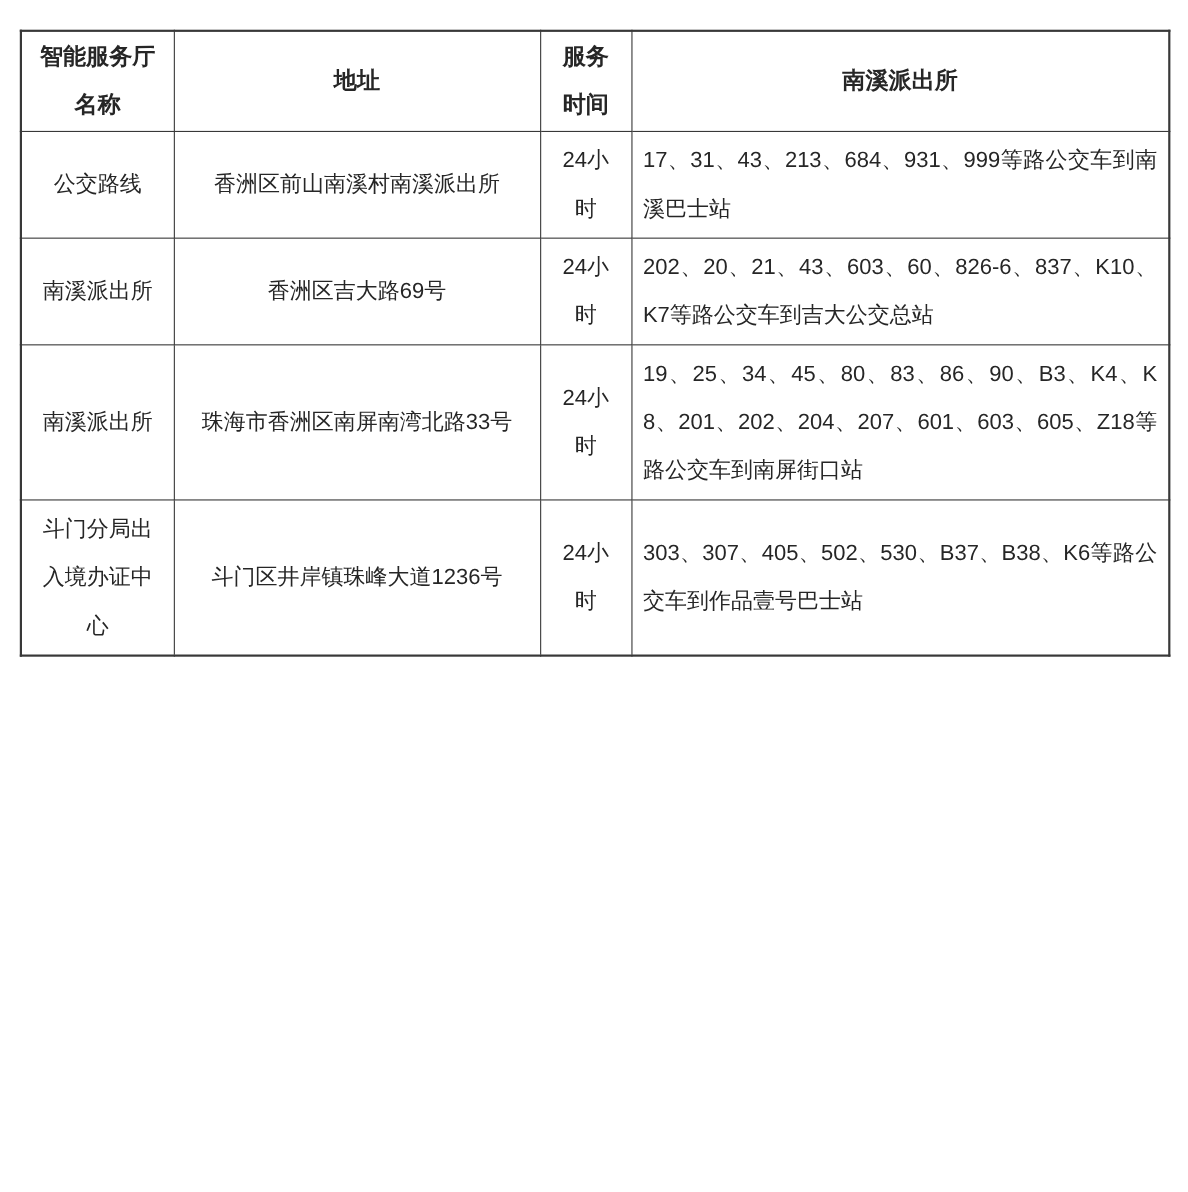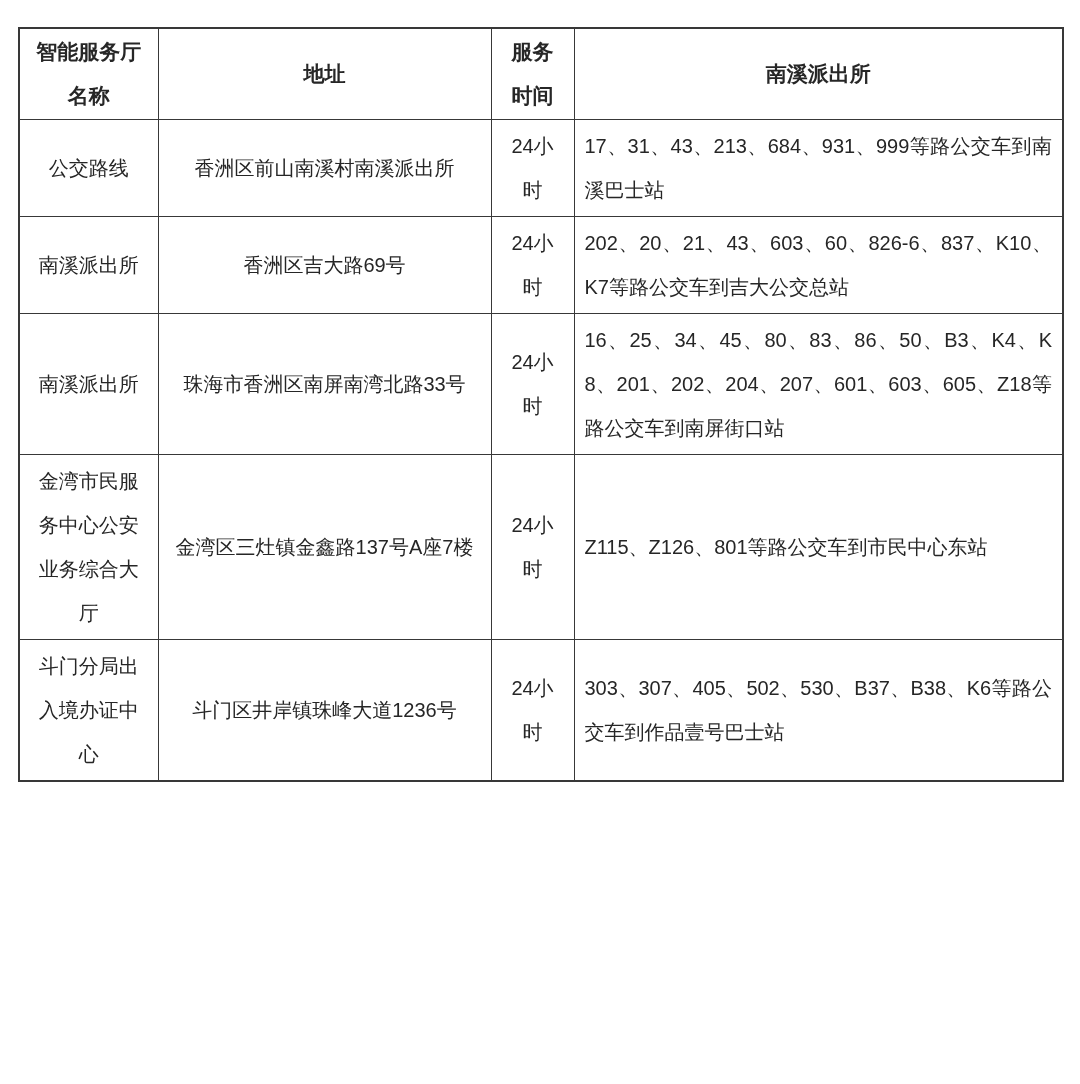--- a/index.html
+++ b/index.html
@@ -87,27 +87,21 @@
         <tr>
           <td class="c-name">南溪派出所</td>
           <td class="c-addr">香洲区吉大路69号</td>
           <td class="c-hours">24小时</td>
           <td class="c-routes">202、20、21、43、603、60、826-6、837、K10、K7等路公交车到吉大公交总站</td>
         </tr>
         <tr>
           <td class="c-name">南溪派出所</td>
           <td class="c-addr">珠海市香洲区南屏南湾北路33号</td>
           <td class="c-hours">24小时</td>
-          <td class="c-routes">16、25、34、45、80、83、86、50、B3、K4、K8、201、202、204、207、601、603、605、Z18等路公交车到南屏街口站</td>
-        </tr>
-        <tr>
-          <td class="c-name">金湾市民服务中心公安业务综合大厅</td>
-          <td class="c-addr">金湾区三灶镇金鑫路137号A座7楼</td>
-          <td class="c-hours">24小时</td>
-          <td class="c-routes">Z115、Z126、801等路公交车到市民中心东站</td>
+          <td class="c-routes">19、25、34、45、80、83、86、90、B3、K4、K8、201、202、204、207、601、603、605、Z18等路公交车到南屏街口站</td>
         </tr>
         <tr>
           <td class="c-name">斗门分局出入境办证中心</td>
           <td class="c-addr">斗门区井岸镇珠峰大道1236号</td>
           <td class="c-hours">24小时</td>
           <td class="c-routes">303、307、405、502、530、B37、B38、K6等路公交车到作品壹号巴士站</td>
         </tr>
       </tbody>
   </table>
 </div>

